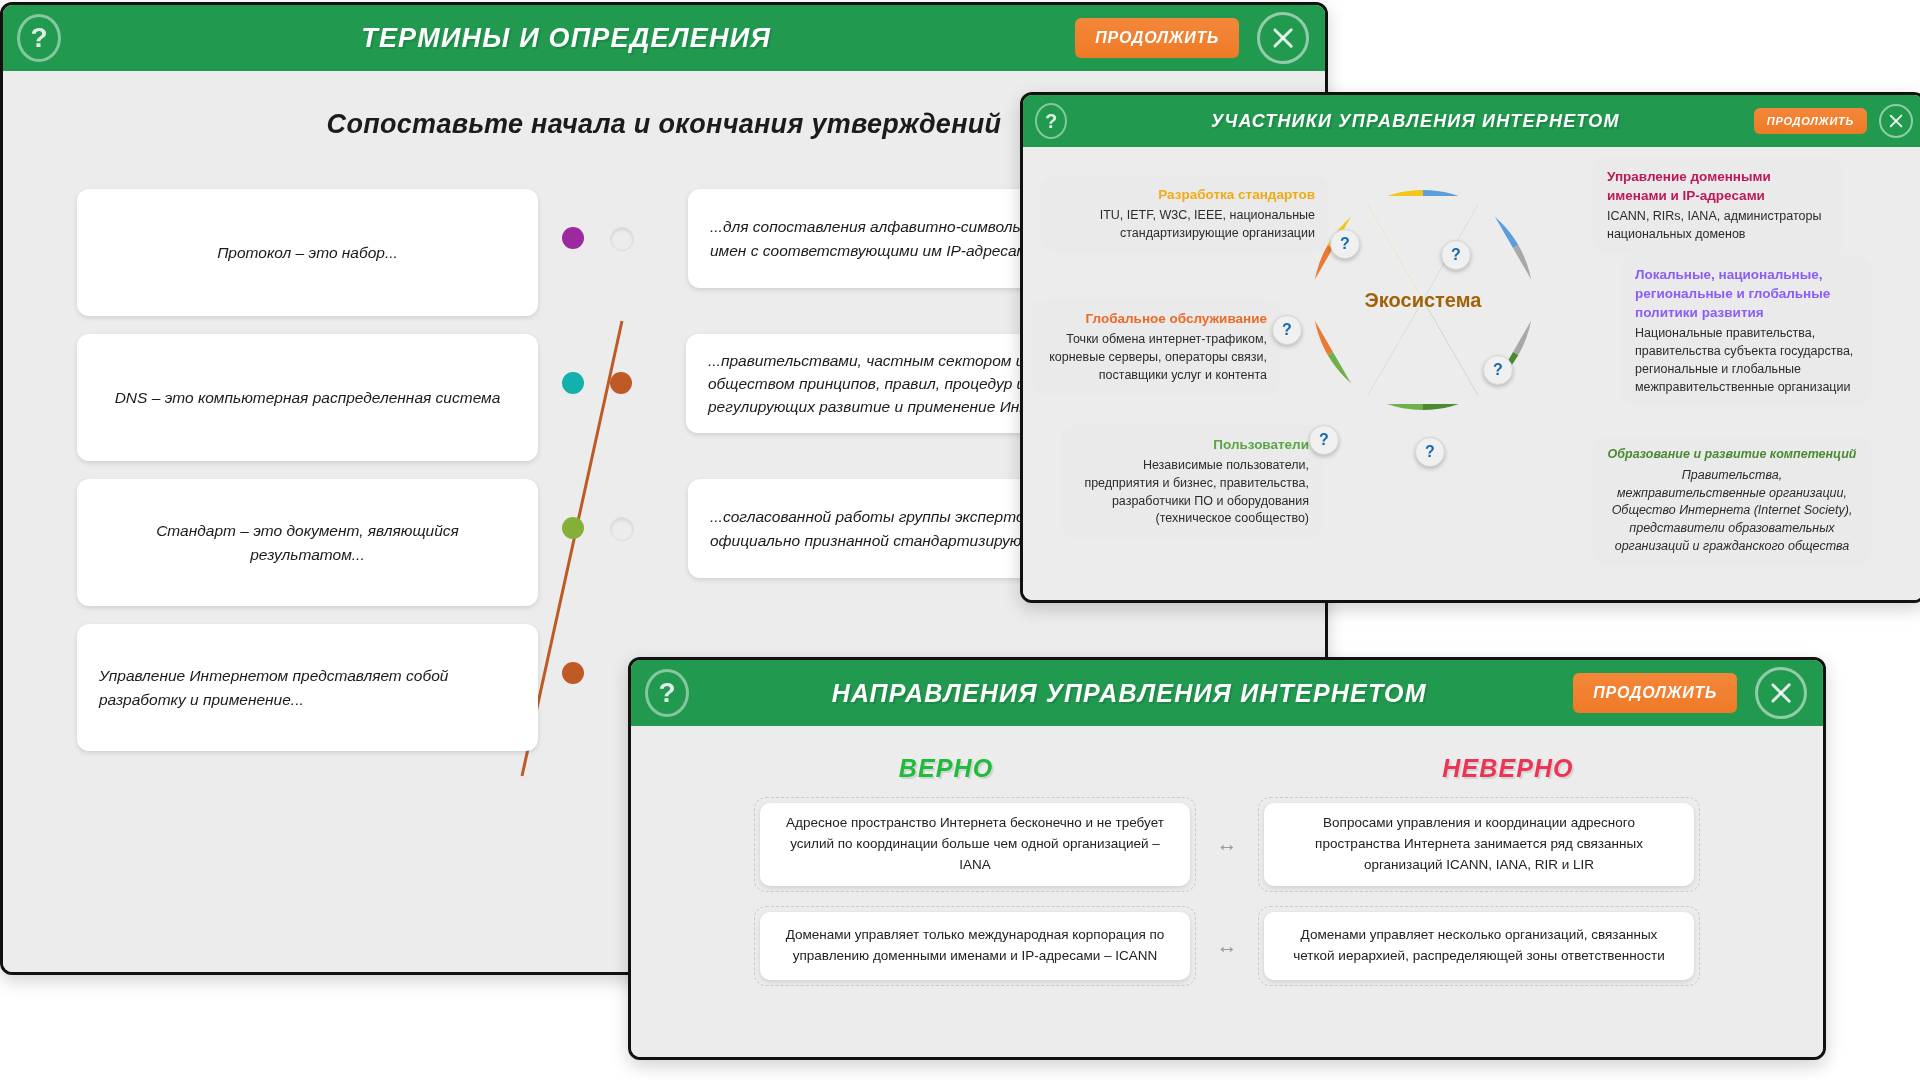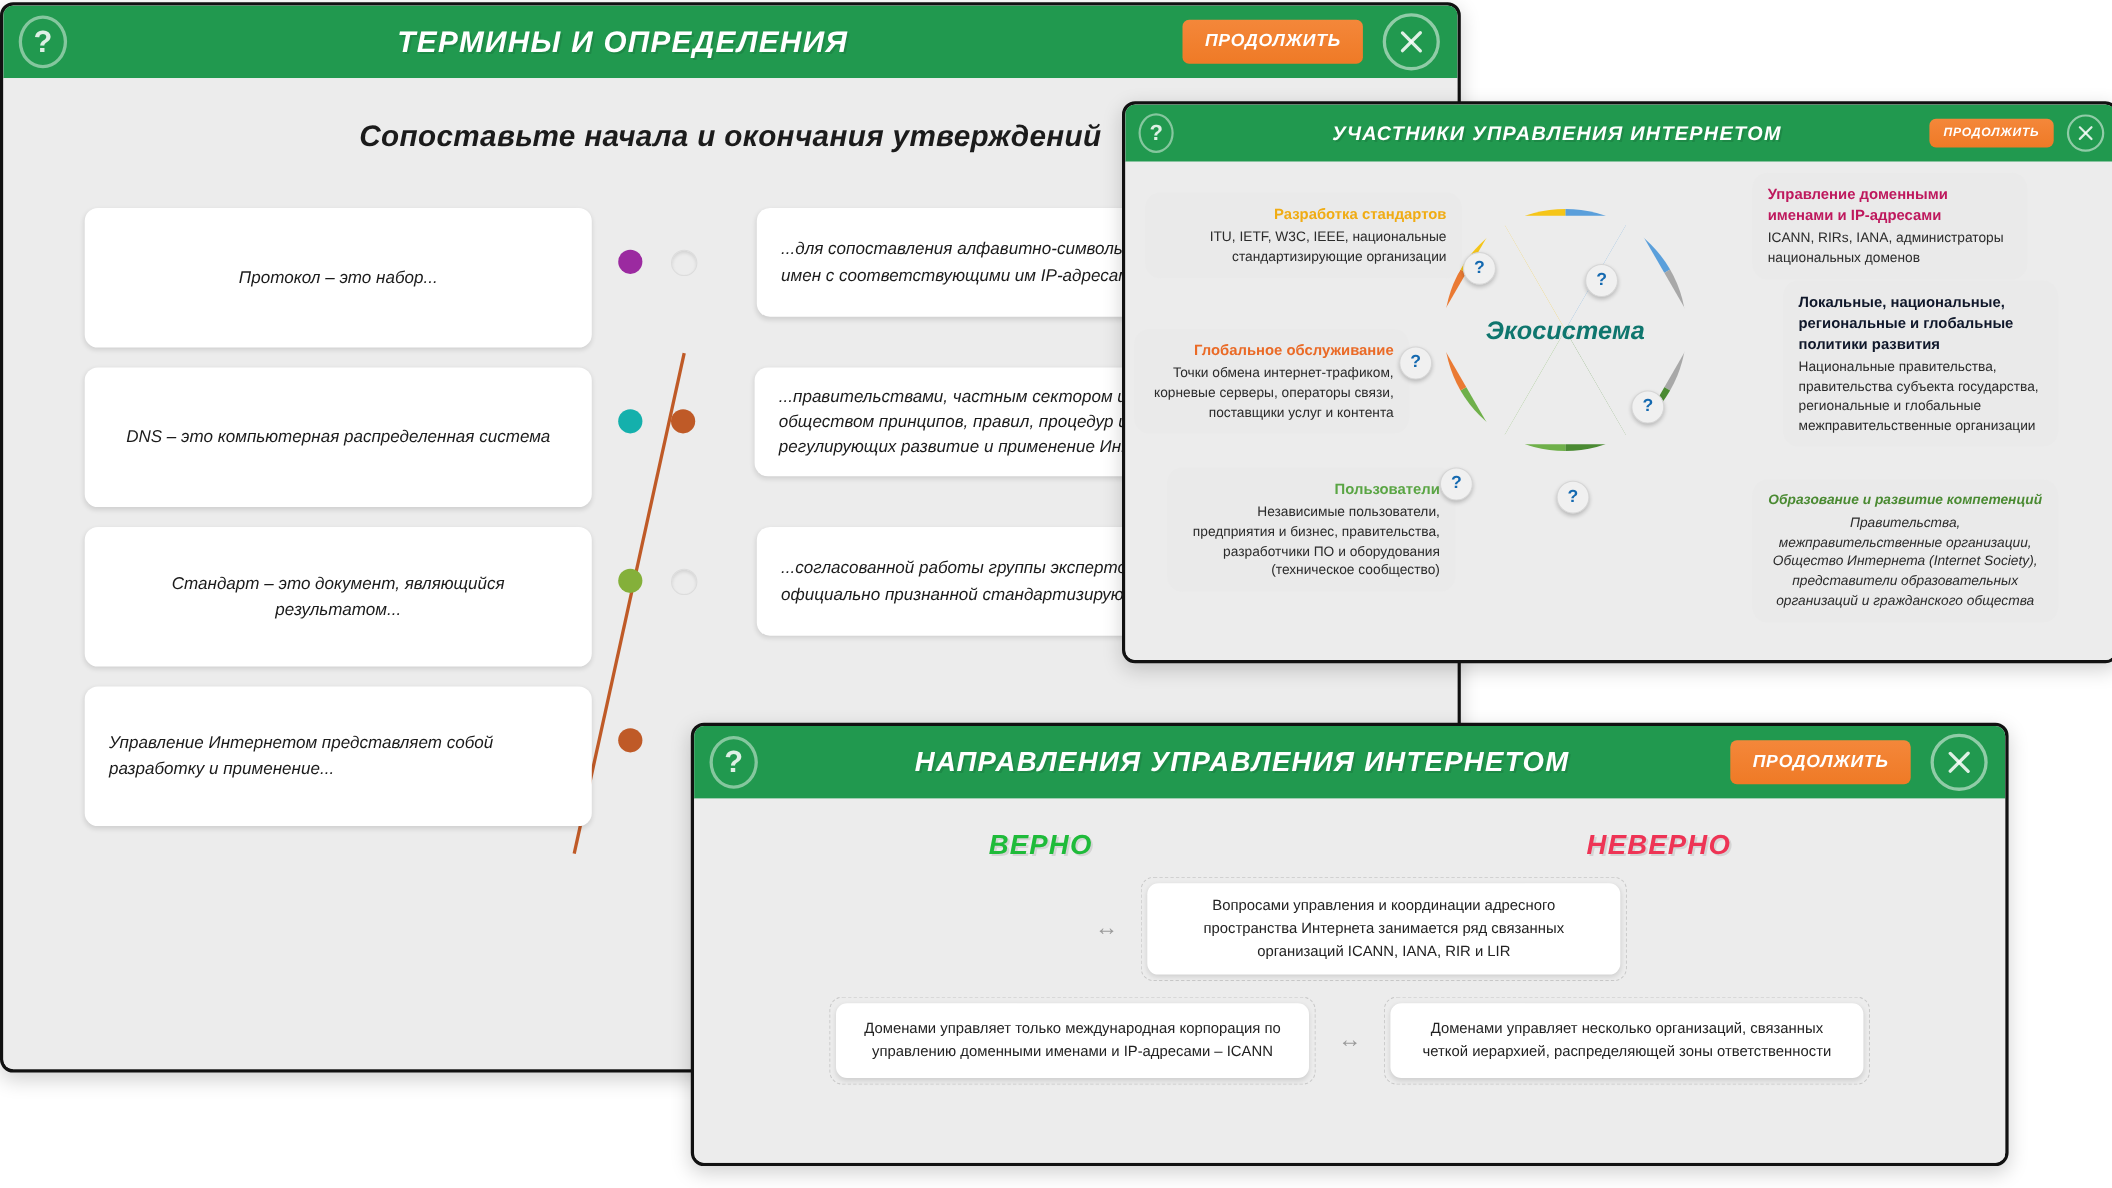--- a/index.html
+++ b/index.html
@@ -41,21 +41,21 @@
   .dot.empty{background:transparent;border:1px solid #dcdcdc;box-shadow:inset 0 2px 3px rgba(0,0,0,.10);}
   .link-svg{position:absolute;left:0;top:0;width:100%;height:100%;pointer-events:none;}
 
   
   #w2{left:1020px;top:92px;width:900px;height:505px;}
   #w2 .body{height:453px;background:#ececec;position:relative;}
   .p2{position:absolute;background:#eaeaea;border-radius:14px;padding:10px 14px;box-sizing:border-box;font-size:12.5px;line-height:1.42;color:#2b2b2b;}
   .p2 .ttl{font-weight:bold;font-size:13.5px;margin-bottom:3px;display:block;}
   .qbadge{position:absolute;width:28px;height:28px;border-radius:50%;background:#f0f0f0;border:1px solid #d6d6d6;box-shadow:0 2px 4px rgba(0,0,0,.22);color:#1469b0;font-weight:bold;font-size:16px;display:flex;align-items:center;justify-content:center;cursor:pointer;z-index:6;}
   .wheel{position:absolute;left:285px;top:38px;width:230px;height:230px;}
-  .eco{position:absolute;left:0;top:0;width:230px;height:230px;display:flex;align-items:center;justify-content:center;font-style:italic;font-weight:bold;font-size:23px;color:#0f766e;z-index:3;}
+  .eco{position:absolute;left:0;top:0;width:230px;height:230px;display:flex;align-items:center;justify-content:center;font-weight:bold;font-size:20px;color:#a16207;z-index:3;}
 
   
   #w3{left:628px;top:657px;width:1192px;height:397px;}
   #w3 .body{height:345px;background:#ececec;position:relative;padding-top:6px;}
   .cols{display:flex;justify-content:space-around;padding:22px 34px 0 34px;}
   .colh{font-size:25px;font-weight:bold;font-style:italic;letter-spacing:1.1px;text-align:center;width:46%;text-shadow:2px 2px 0 rgba(0,0,0,.10);}
   .srow{display:flex;align-items:center;justify-content:center;margin-top:14px;padding:0 28px;}
   .slot{border:1px dashed #c9c9c9;border-radius:12px;padding:5px;width:442px;box-sizing:border-box;}
   .scard{background:#fff;border-radius:10px;box-shadow:0 2px 5px rgba(0,0,0,.12);min-height:68px;display:flex;align-items:center;justify-content:center;text-align:center;font-size:13.5px;color:#222;padding:10px 18px;line-height:1.55;box-sizing:border-box;}
   .arrow{width:62px;text-align:center;color:#9a9a9a;font-size:21px;flex:none;}
@@ -117,20 +117,23 @@
     <button class="cont">ПРОДОЛЖИТЬ</button>
     <div class="closebtn"></div>
   </div>
   <div class="body">
     <div class="cols">
       <div class="colh" style="color:#1fbb3a">ВЕРНО</div>
       <div class="colh" style="color:#ee3455">НЕВЕРНО</div>
     </div>
 
     <div class="srow">
+      <div class="slot">
+        <div class="scard">Адресное пространство Интернета бесконечно и не требует усилий по координации больше чем одной организацией – IANA</div>
+      </div>
       <div class="arrow">↔</div>
       <div class="slot">
         <div class="scard">Вопросами управления и координации адресного пространства Интернета занимается ряд связанных организаций ICANN, IANA, RIR и LIR</div>
       </div>
     </div>
 
     <div class="srow">
       <div class="slot">
         <div class="scard">Доменами управляет только международная корпорация по управлению доменными именами и IP-адресами – ICANN</div>
       </div>
@@ -187,21 +190,21 @@
       <span class="ttl" style="color:#5aa544">Пользователи</span>
       <span>Независимые пользователи, предприятия и бизнес, правительства, разработчики ПО и оборудования (техническое сообщество)</span>
     </div>
 
     <div class="p2" style="left:570px;top:10px;width:250px;text-align:left;">
       <span class="ttl" style="color:#be185d">Управление доменными именами и IP-адресами</span>
       <span>ICANN, RIRs, IANA, администраторы национальных доменов</span>
     </div>
 
     <div class="p2" style="left:598px;top:108px;width:250px;text-align:left;">
-      <span class="ttl" style="color:#0f172a">Локальные, национальные, региональные и глобальные политики развития</span>
+      <span class="ttl" style="color:#8b5cf6">Локальные, национальные, региональные и глобальные политики развития</span>
       <span>Национальные правительства, правительства субъекта государства, региональные и глобальные межправительственные организации</span>
     </div>
 
     <div class="p2" style="left:570px;top:289px;width:278px;text-align:center;font-style:italic;">
       <span class="ttl" style="color:#4a8a32;font-size:12.5px">Образование и развитие компетенций</span>
       <span>Правительства, межправительственные организации, Общество Интернета (Internet Society), представители образовательных организаций и гражданского общества</span>
     </div>
 
     <div class="qbadge" style="left:307px;top:82px;">?</div>
     <div class="qbadge" style="left:418px;top:93px;">?</div>

